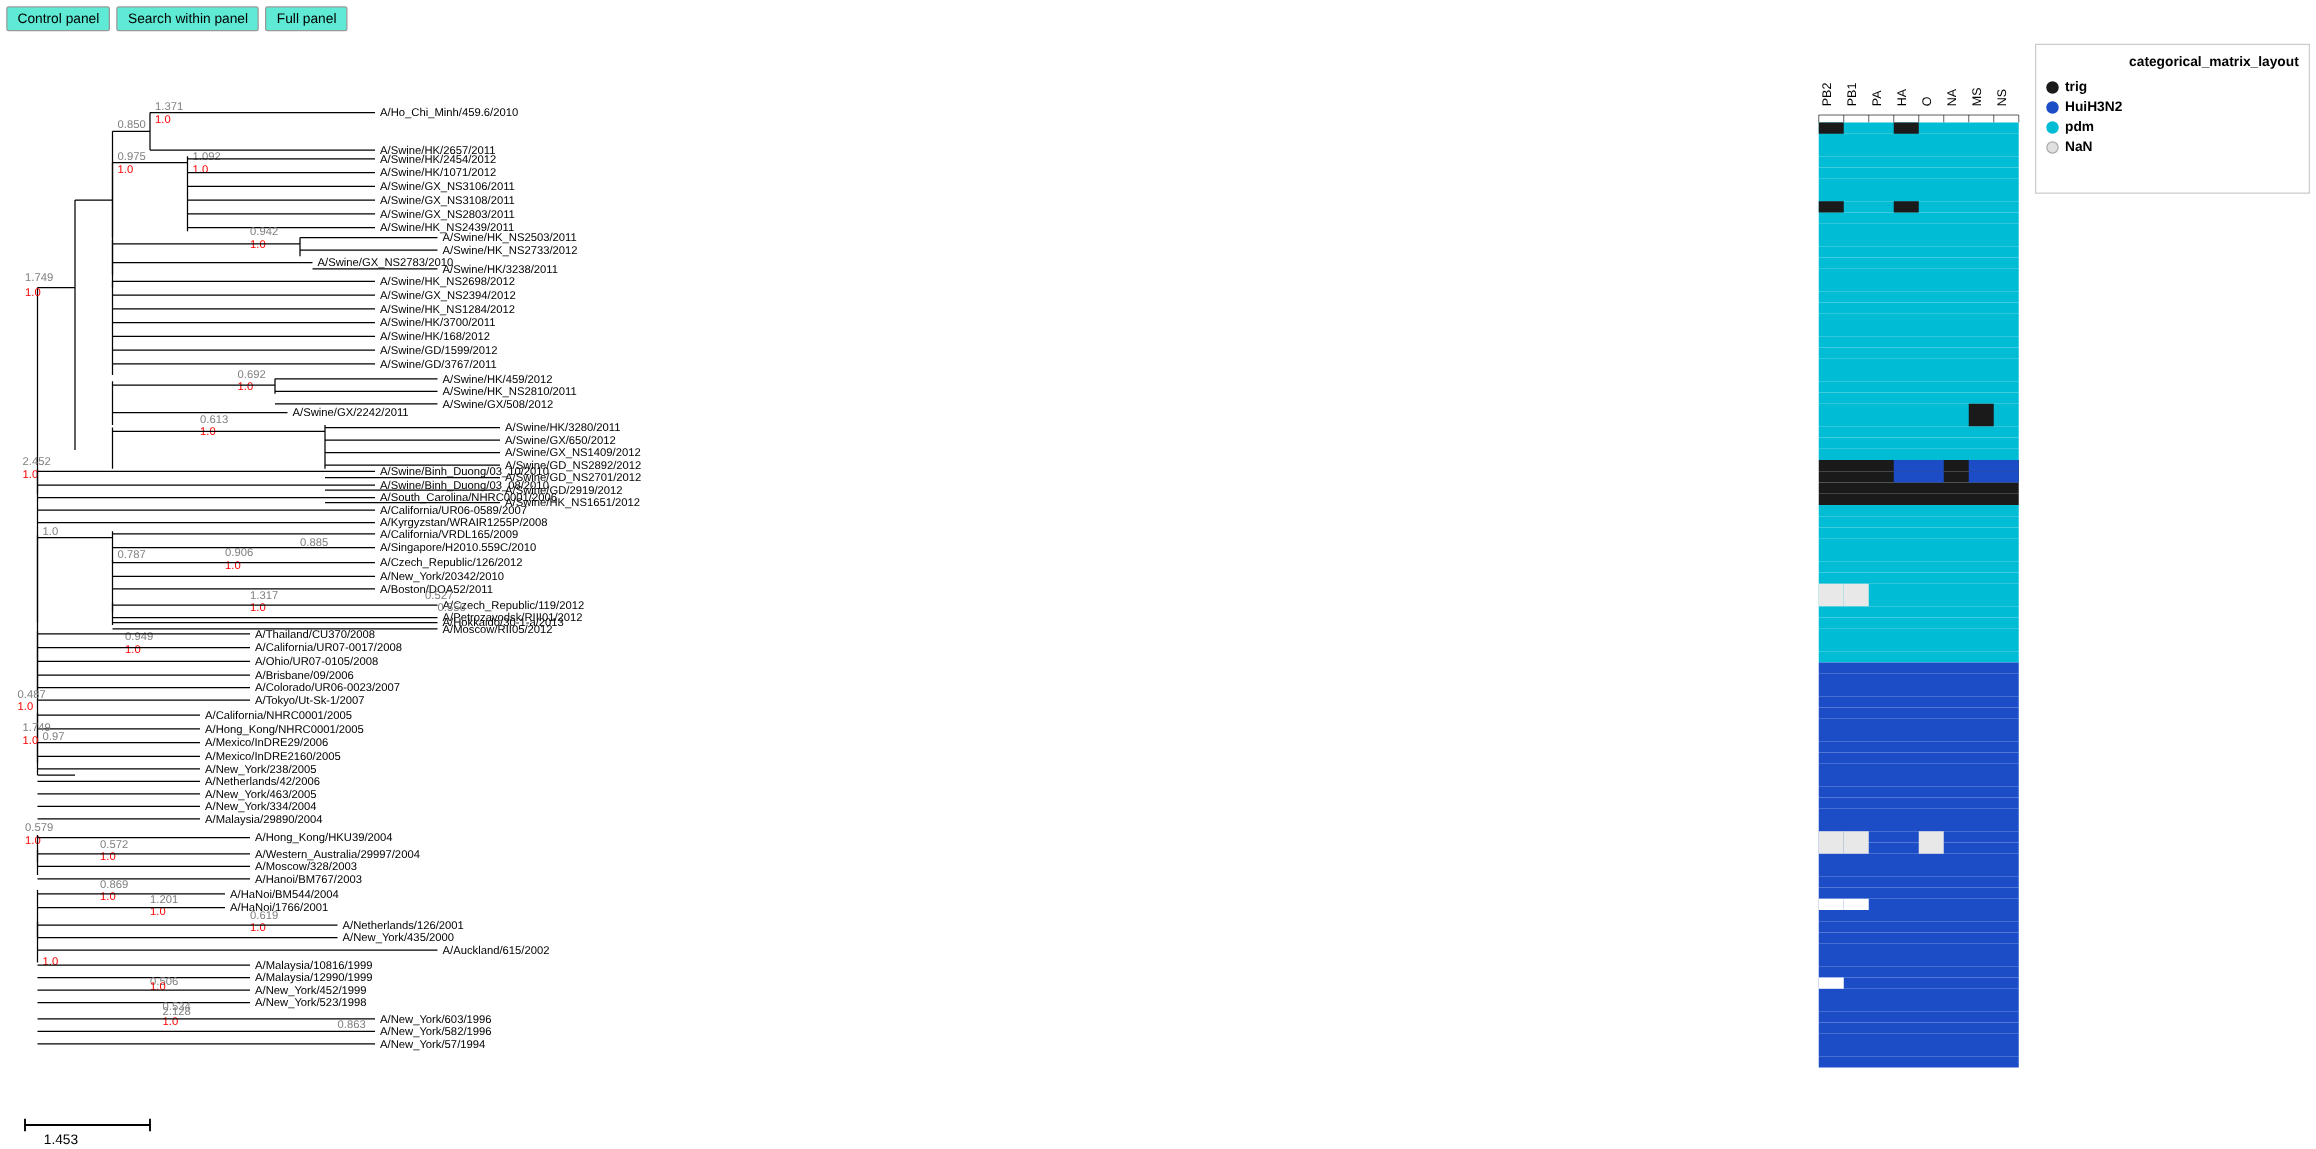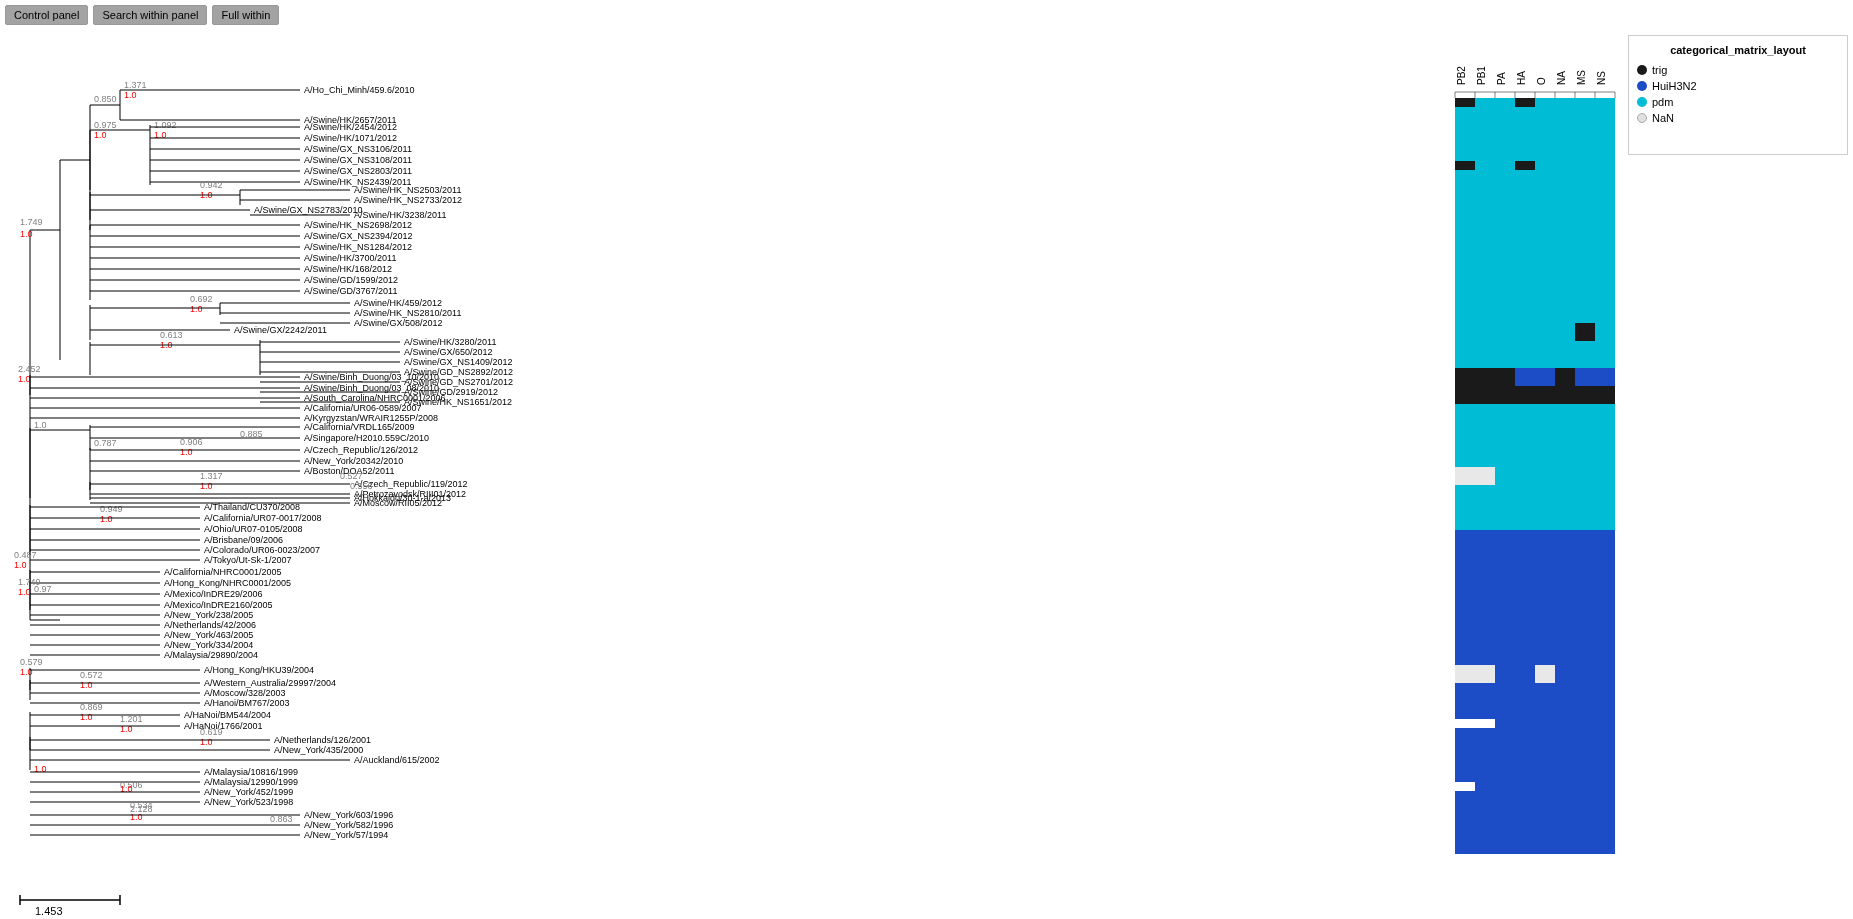--- a/index.html
+++ b/index.html
@@ -15,21 +15,21 @@
     }
     .top-bar {
       display: flex;
       align-items: flex-start;
       padding: 5px;
       gap: 5px;
       flex-wrap: wrap;
     }
     .btn {
       border: 1px solid #999;
-      background: #a3a3a3;
+      background: #5eead4;
       padding: 3px 8px;
       cursor: pointer;
       font-size: 11px;
       border-radius: 2px;
     }
     .main-area {
       display: flex;
       flex: 1;
       overflow: hidden;
     }
@@ -56,42 +56,43 @@
       border: 1px solid #ccc;
       margin: 5px;
       padding: 8px;
       font-size: 11px;
       height: 120px;
     }
     .legend-title {
       font-weight: bold;
       font-size: 11px;
       margin-bottom: 8px;
-      text-align: center;
+      text-align: right;
     }
     .legend-item {
       display: flex;
       align-items: center;
       gap: 5px;
       margin-bottom: 4px;
+      font-weight: bold;
     }
     .legend-dot {
       width: 10px;
       height: 10px;
       border-radius: 50%;
       flex-shrink: 0;
     }
   </style>
 </head>
 <body>
 
 <div class="top-bar">
   <button class="btn">Control panel</button>
   <button class="btn">Search within panel</button>
-  <button class="btn">Full within</button>
+  <button class="btn">Full panel</button>
 </div>
 
 <div class="main-area">
   <div class="tree-container">
     <svg class="tree-svg" width="1080" height="900">
 
       <line x1="20" y1="870" x2="120" y2="870" stroke="black" stroke-width="1.5"></line>
       <line x1="20" y1="865" x2="20" y2="875" stroke="black" stroke-width="1.5"></line>
       <line x1="120" y1="865" x2="120" y2="875" stroke="black" stroke-width="1.5"></line>
       <text x="35" y="885" font-size="11" fill="black">1.453</text>

